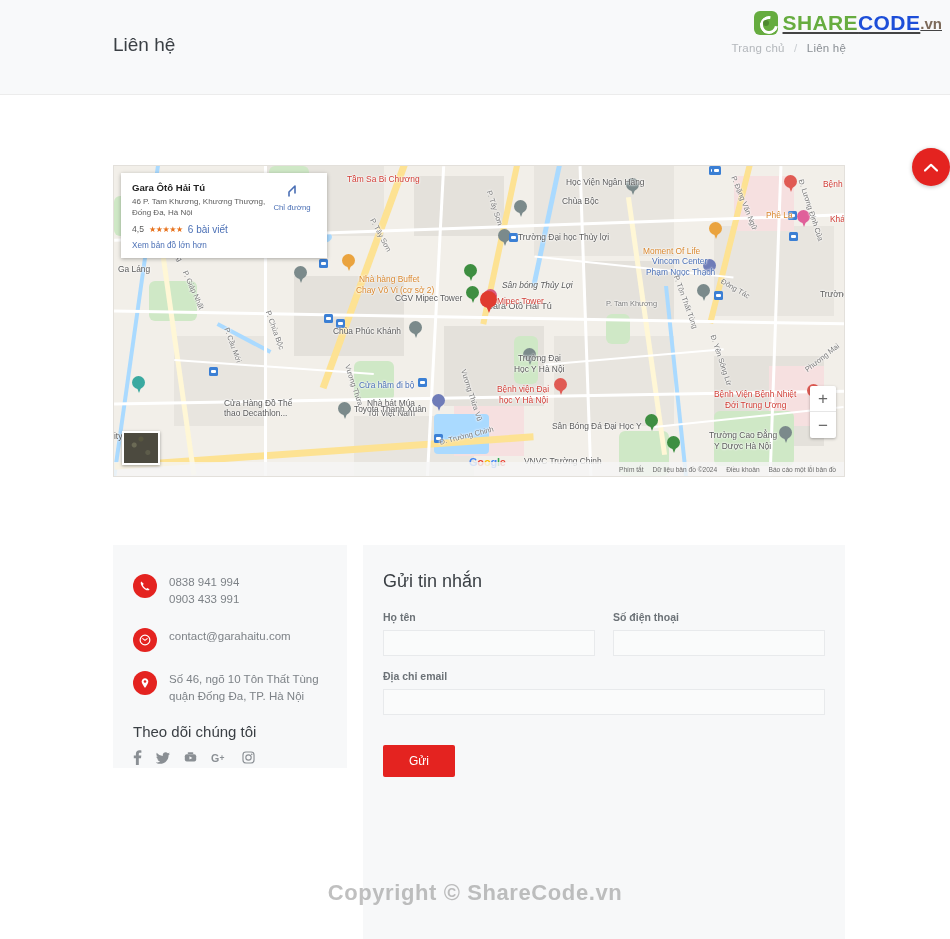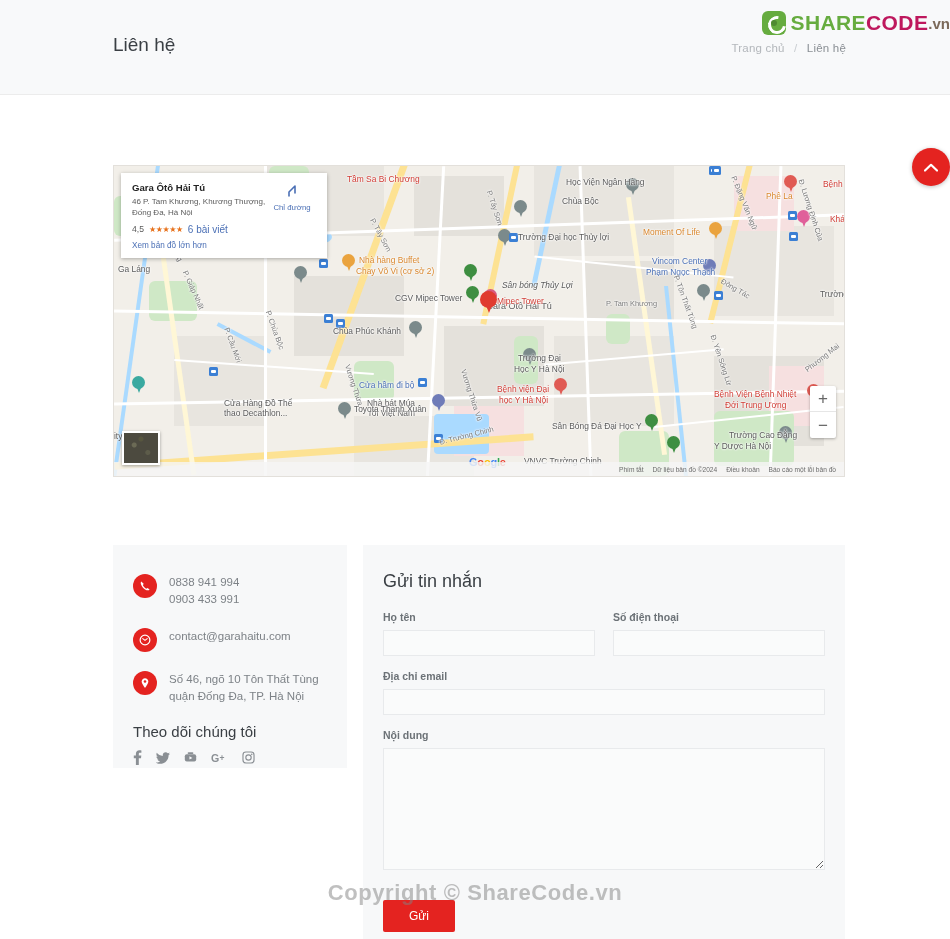--- a/index.html
+++ b/index.html
@@ -33,24 +33,25 @@
     font-size:11.5px;
     color:#b3b7bb;
     letter-spacing:.2px;
   }
   .breadcrumb .sep { margin:0 6px; color:#c8ccd0; }
   .breadcrumb .crumb-current { color:#8a8f94; }
 
   
   .brand-logo {
     position:absolute;
-    right:0px; top:8px;
+    right:8px; top:8px;
     display:flex;
     align-items:center;
     height:30px;
+    text-decoration:underline;
   }
   .brand-mark {
     width:24px; height:24px;
     border-radius:6px;
     background:#66ac3f;
     position:relative;
     margin-right:5px;
     flex:0 0 auto;
   }
   .brand-mark::before {
@@ -65,21 +66,21 @@
   }
   .brand-mark::after {
     content:"";
     position:absolute;
     left:9px; top:9px;
     width:6px; height:6px;
     border-radius:50%;
     background:#4e8a30;
   }
   .brand-share { color:#66ac3f; font-size:21px; font-weight:bold; letter-spacing:.4px; }
-  .brand-code  { color:#be185d; font-size:21px; font-weight:bold; letter-spacing:.4px; }
+  .brand-code  { color:#1d4ed8; font-size:21px; font-weight:bold; letter-spacing:.4px; }
   .brand-vn    { color:#7c6a5a; font-size:15px; font-weight:bold; }
 
   
   .scroll-top {
     position:absolute;
     right:0px; top:148px;
     width:38px; height:38px;
     border-radius:50%;
     background:#e42320;
     display:flex; align-items:center; justify-content:center;
@@ -116,21 +117,21 @@
     position:absolute;
     font-family:"Liberation Sans", sans-serif;
     font-size:8.4px;
     color:#5a5a5a;
     white-space:nowrap;
     line-height:1.15;
     text-shadow:0 0 2px #fff,0 0 2px #fff,0 0 3px #fff;
   }
   .map-label.red { color:#d03b34; }
   .map-label.blue { color:#4a6fb5; }
-  .map-label.orange { color:#d9872e; }
+  .map-label.orange { color:#d9872e;margin-top:19px; }
   .map-label.street {
     color:#7a7a7a; font-size:7.4px;
   }
   .map-label.big { font-size:9px; }
   .pin-shape {
     position:absolute;
     width:13px; height:18px;
   }
   .pin-shape .head {
     position:absolute; top:0; left:0;
@@ -544,21 +545,21 @@
       <div class="map-label" style="left: 240px; top: 239px;">Toyota Thanh Xuân</div>
       <div class="map-label" style="left: 110px; top: 233px;">Cửa Hàng Đồ Thể</div>
       <div class="map-label" style="left: 110px; top: 243px;">thao Decathlon...</div>
       <div class="map-label" style="left: 404px; top: 188px;">Trường Đại</div>
       <div class="map-label" style="left: 400px; top: 199px;">Học Y Hà Nội</div>
       <div class="map-label red" style="left: 383px; top: 219px;">Bệnh viện Đại</div>
       <div class="map-label red" style="left: 385px; top: 230px;">học Y Hà Nội</div>
       <div class="map-label" style="left: 438px; top: 256px;">Sân Bóng Đá Đại Học Y</div>
       <div class="map-label red" style="left: 588px; top: 224px; padding-left: 12px;">Bệnh Viện Bệnh Nhiệt</div>
       <div class="map-label red" style="left: 611px; top: 235px;">Đới Trung Ương</div>
-      <div class="map-label" style="left: 595px; top: 265px; margin-left: 20px;">Trường Cao Đẳng</div>
+      <div class="map-label" style="left: 595px; top: 265px;">Trường Cao Đẳng</div>
       <div class="map-label" style="left: 600px; top: 276px;">Y Dược Hà Nội</div>
       <div class="map-label" style="left: 410px; top: 291px;">VNVC Trường Chinh</div>
       <div class="map-label red" style="left: 233px; top: 9px;">Tầm Sa Bi Chương</div>
       <div class="map-label" style="left: 4px; top: 99px;">Ga Láng</div>
       <div class="map-label" style="left: 0px; top: 266px;">ity R6</div>
       <div class="map-label street" style="left: 248px; top: 65px; transform: rotate(62deg);">P. Tây Sơn</div>
       <div class="map-label street" style="left: 362px; top: 38px; transform: rotate(72deg);">P. Tây Sơn</div>
       <div class="map-label street" style="left: 601px; top: 33px; transform: rotate(68deg);">P. Đặng Văn Ngữ</div>
       <div class="map-label street" style="left: 664px; top: 40px; transform: rotate(72deg);">Đ. Lương Định Của</div>
       <div class="map-label street" style="left: 543px; top: 132px; transform: rotate(70deg);">P. Tôn Thất Tùng</div>
@@ -701,21 +702,17 @@
       <label class="f-label">Số điện thoại</label>
       <input class="f-input" type="text" value="" style="">
     </div>
   </div>
 
   <div class="f-col">
     <label class="f-label">Địa chỉ email</label>
     <input class="f-input" type="text" value="" style="">
   </div>
 
-  <div class="f-col">
-    <label class="f-label">Nội dung</label>
-    <textarea class="f-textarea" style=""></textarea>
-  </div>
 
   <button class="submit-btn">Gửi</button>
 </div>
 
 <div class="page-watermark">Copyright © ShareCode.vn</div>
 
 </body></html>

